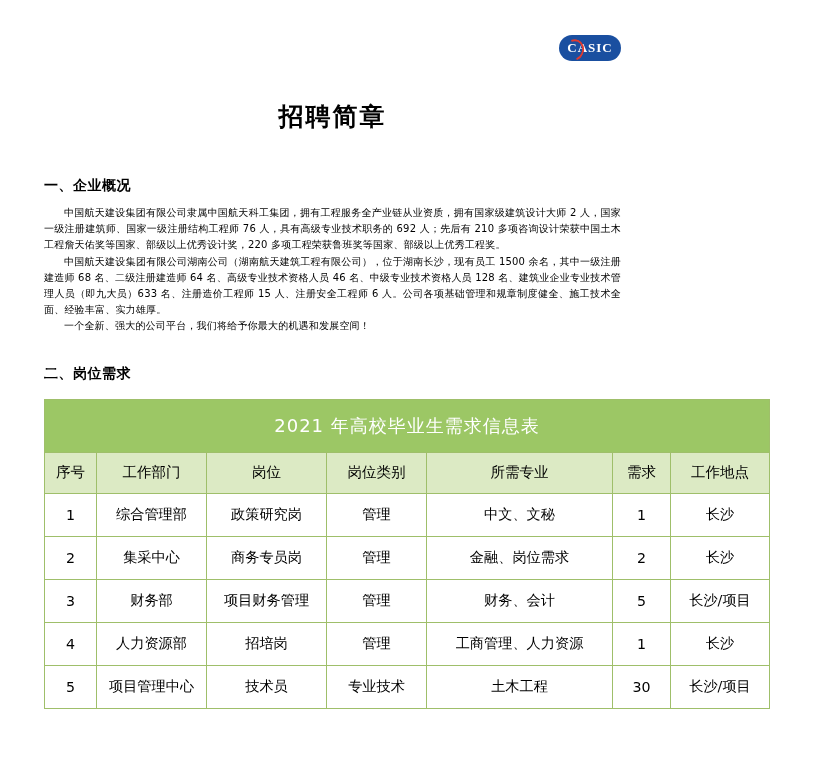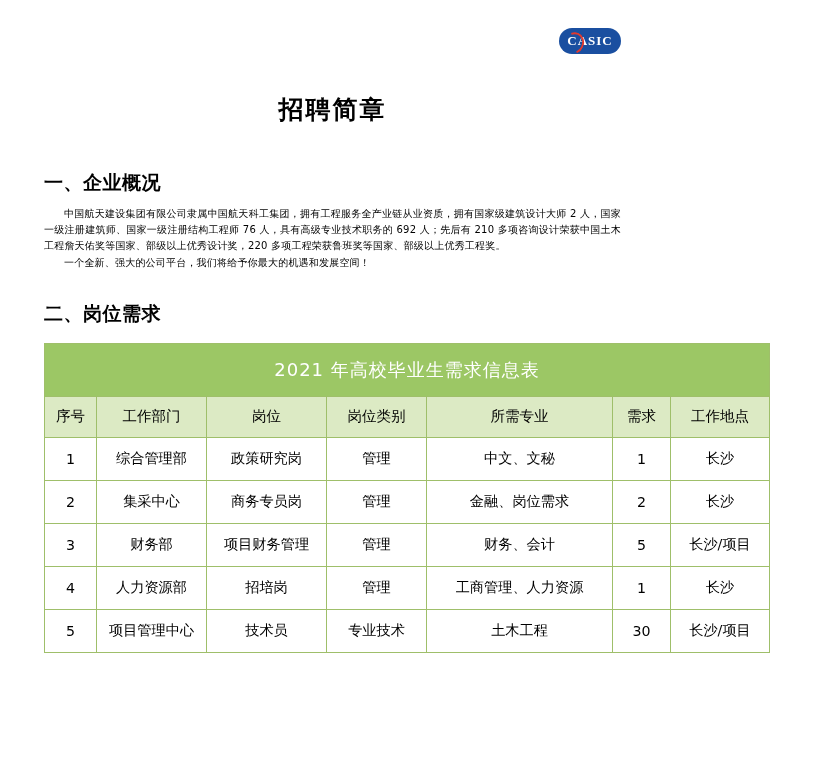--- a/index.html
+++ b/index.html
@@ -13,21 +13,21 @@
     font-family: "Liberation Sans", sans-serif;
     color: #000000;
     overflow: hidden;
     position: relative;
   }
   .page {
     position: relative;
     width: 665px;
     height: 774px;
     box-sizing: border-box;
-    padding: 5px 44px;
+    padding: 12px 44px;
   }
 
   
   .header {
     display: flex;
     justify-content: flex-end;
     align-items: center;
     padding-top: 16px;
     height: 40px;
   }
@@ -85,21 +85,21 @@
     text-align: center;
     font-size: 25px;
     font-weight: bold;
     letter-spacing: 2px;
     margin-top: 32px;
     font-family: "DejaVu Sans", sans-serif;
   }
 
   
   .section-h {
-    font-size: 19px;
+    font-size: 14px;
     font-weight: bold;
     margin-top: 44px;
     margin-bottom: 10px;
     letter-spacing: 0.5px;
     font-family: Liberation Serif, serif;
   }
   .section-h.second {
     margin-top: 30px;
     margin-bottom: 16px;
   }
@@ -167,20 +167,21 @@
     <div class="logo-wrap">
       <div class="logo-mark">CASIC</div>
     </div>
   </div>
 
   <div class="doc-title">招聘简章</div>
 
   <div class="section-h">一、企业概况</div>
 
   <p class="para">中国航天建设集团有限公司隶属中国航天科工集团，拥有工程服务全产业链从业资质，拥有国家级建筑设计大师 2 人，国家一级注册建筑师、国家一级注册结构工程师 76 人，具有高级专业技术职务的 692 人；先后有 210 多项咨询设计荣获中国土木工程詹天佑奖等国家、部级以上优秀设计奖，220 多项工程荣获鲁班奖等国家、部级以上优秀工程奖。</p>
+  <p class="para">中国航天建设集团有限公司湖南公司（湖南航天建筑工程有限公司），位于湖南长沙，现有员工 1500 余名，其中一级注册建造师 68 名、二级注册建造师 64 名、高级专业技术资格人员 46 名、中级专业技术资格人员 128 名、建筑业企业专业技术管理人员（即九大员）633 名、注册造价工程师 15 人、注册安全工程师 6 人。公司各项基础管理和规章制度健全、施工技术全面、经验丰富、实力雄厚。</p>
   <p class="para">一个全新、强大的公司平台，我们将给予你最大的机遇和发展空间！</p>
 
   <div class="section-h second">二、岗位需求</div>
 
   <div class="tbl-wrap">
     <table class="jobs">
       <colgroup>
         <col class="c-idx">
           <col class="c-dept">
           <col class="c-post">

